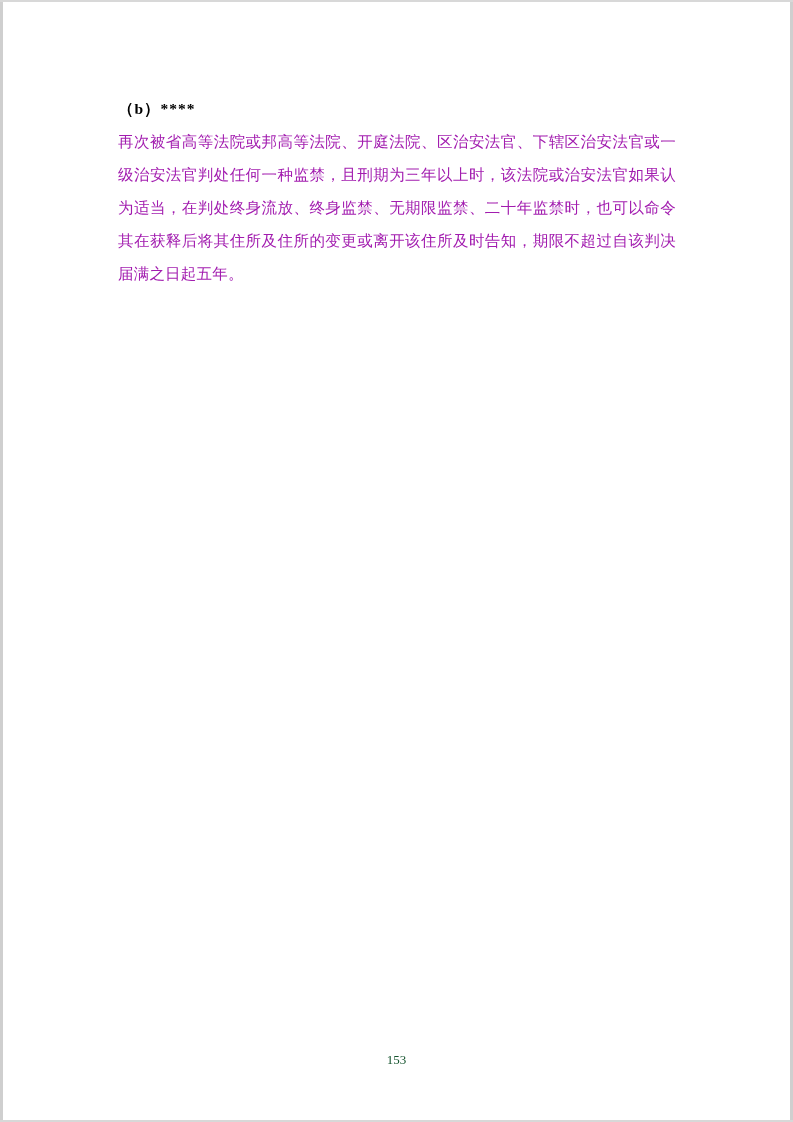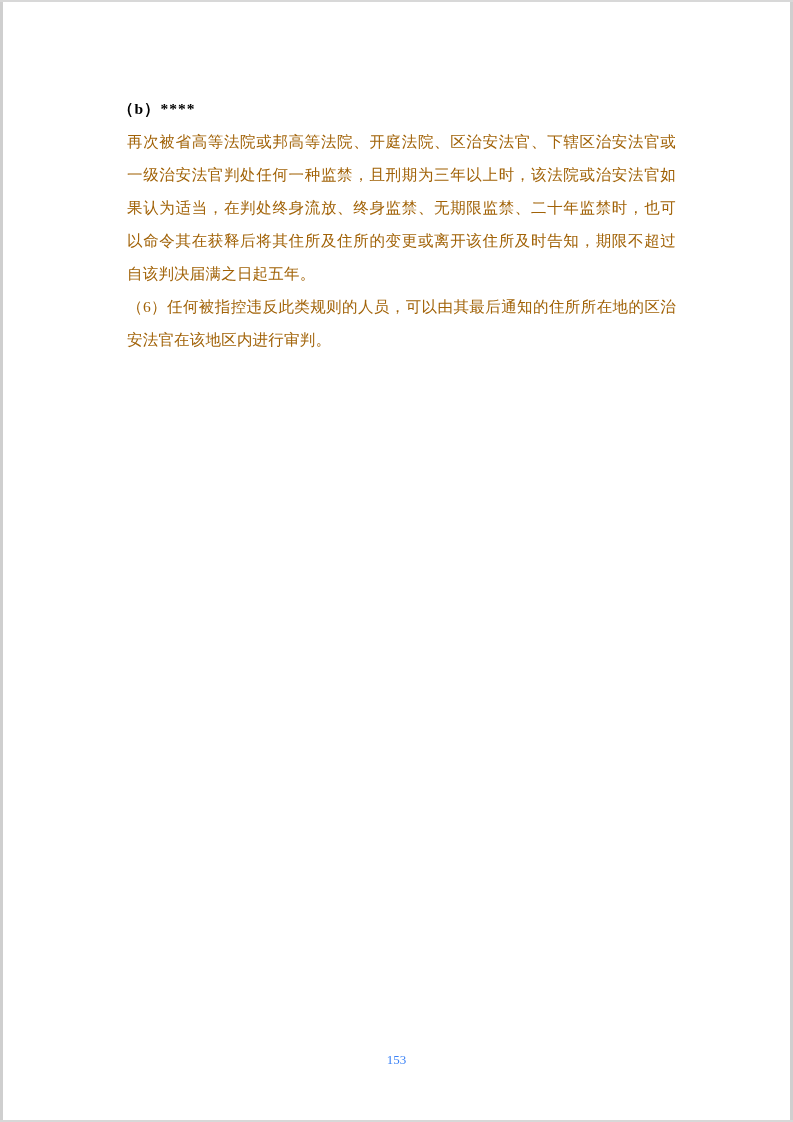--- a/index.html
+++ b/index.html
@@ -46,53 +46,52 @@
   }
   .content {
     position: absolute;
     left: 118px;
     top: 92px;
     width: 558px;
   }
   .para {
     font-size: 15.5px;
     line-height: 33px;
-    color: #a16207;
+    color: #a21caf;
     text-align: justify;
     text-justify: inter-ideograph;
-    margin: 0 0 0 9px;
+    margin: 0 0 0 0;
     letter-spacing: 0.2px;
   }
   .heading-line {
     font-size: 15.5px;
     line-height: 33px;
     color: #000000;
     letter-spacing: 1px;
     font-weight: 600;
   }
   .footer {
     position: absolute;
     left: 0;
     top: 1052px;
     width: 793px;
     text-align: center;
     font-size: 13px;
-    color: #3b82f6;
+    color: #14532d;
     font-family: "Liberation Serif", "DejaVu Serif", serif;
   }
 </style>
 </head>
 <body>
 
 <div class="page">
   <div class="page-edge-left"></div>
   <div class="page-edge-right"></div>
   <div class="page-edge-top"></div>
   <div class="page-edge-bottom"></div>
 
   <div class="content">
     <div class="heading-line">（b）****</div>
     <p class="para">再次被省高等法院或邦高等法院、开庭法院、区治安法官、下辖区治安法官或一级治安法官判处任何一种监禁，且刑期为三年以上时，该法院或治安法官如果认为适当，在判处终身流放、终身监禁、无期限监禁、二十年监禁时，也可以命令其在获释后将其住所及住所的变更或离开该住所及时告知，期限不超过自该判决届满之日起五年。</p>
-    <p class="para">（6）任何被指控违反此类规则的人员，可以由其最后通知的住所所在地的区治安法官在该地区内进行审判。</p>
   </div>
 
   <div class="footer">153</div>
 </div>
 
 </body></html>

